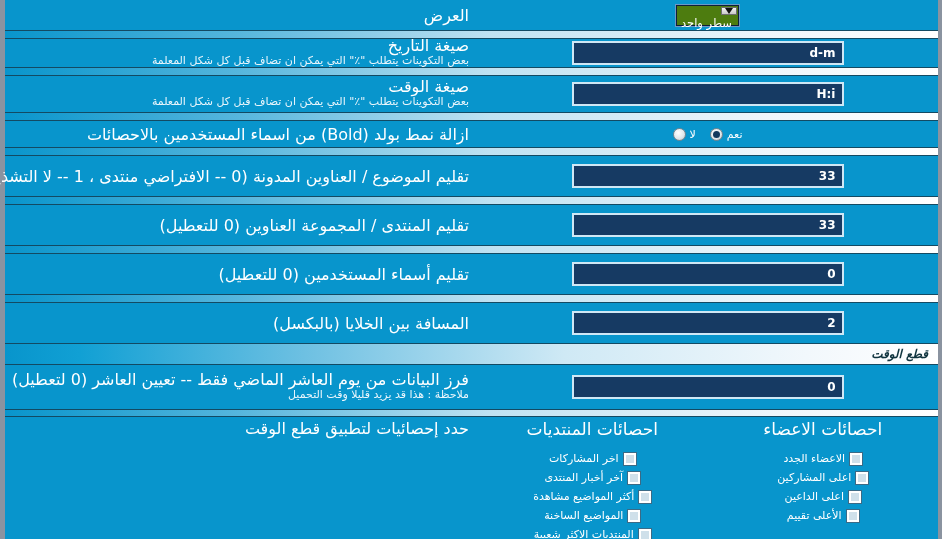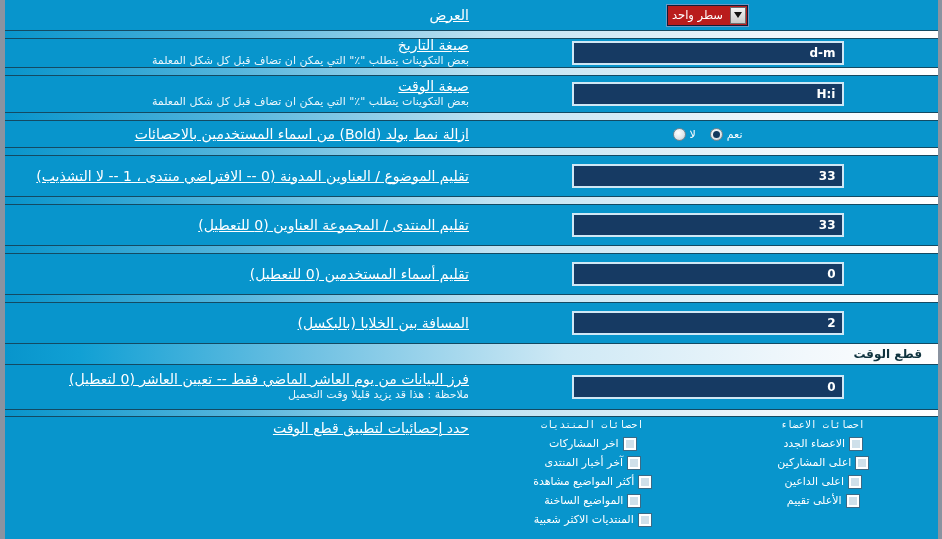--- a/index.html
+++ b/index.html
@@ -35,21 +35,22 @@
   }
   .section-bar {
     height: 22px;
     background: linear-gradient(to left, #ffffff 0%, #f2f8fc 14%, #cfe9f5 40%, #6dc0e2 68%, #11a0d4 92%, #0895cc 100%);
     border-top: 1px solid #134a63;
     border-bottom: 1px solid #134a63;
     box-sizing: border-box;
     display: flex;
     align-items: center;
     justify-content: flex-start;
-    padding-right: 16px;
+    padding-right: 10px;
+    font-style: italic;
   }
   .section-bar .title {
     font-size: 12px;
     font-weight: bold;
     color: #10343f;
     white-space: nowrap;
   }
 
   
   .row {
@@ -67,25 +68,24 @@
     box-sizing: border-box;
   }
   .row .control {
     flex: 1 1 auto;
     display: flex;
     align-items: center;
     justify-content: center;
     box-sizing: border-box;
   }
   .lbl {
-    font-size: 14px;
+    font-size: 16px;
     color: #ffffff;
     line-height: 15px;
     white-space: nowrap;
-    text-decoration: underline;
   }
   .desc {
     font-size: 11px;
     color: #eaf6fc;
     line-height: 15px;
     white-space: nowrap;
   }
 
   
   .txtbox {
@@ -103,24 +103,24 @@
   .txtbox .val {
     font-size: 12px;
     font-weight: bold;
     color: #ffffff;
     font-family: "DejaVu Sans", "Liberation Sans", sans-serif;
   }
 
   
   .selectbox {
     display: inline-flex;
-    flex-direction: row;
+    flex-direction: column;
     align-items: stretch;
     height: 19px;
-    background: #b91c1c;
+    background: #4d7c0f;
     border: 1px solid #0b1f3d;
     box-shadow: 0 0 0 1px #6d98c4;
     direction: rtl;
   }
   .selectbox .sel-text {
     display: flex; align-items: center;
     padding: 0 6px 0 4px;
     font-size: 11.5px;
     color: #ffffff;
     white-space: nowrap;
@@ -166,24 +166,23 @@
   .stats-row {
     display: flex;
     flex-direction: row;
     background: #0895cc;
     padding-top: 2px;
   }
   .stats-row .labels { width: 472px; flex: 0 0 auto; padding: 2px 8px 0 6px; text-align: right; box-sizing: border-box; }
   .stats-cols { flex: 1 1 auto; display: flex; flex-direction: row; }
   .stat-col { flex: 1 1 0; display: flex; flex-direction: column; align-items: center; }
   .stat-col .col-head {
-    font-size: 10px; color: #ffffff;
-    margin-bottom: 3px;
+    font-size: 17px; color: #ffffff;
+    margin-bottom: 10px;
     white-space: nowrap;
-    font-family: Liberation Mono, monospace;
   }
   .cb-item {
     display: flex; flex-direction: row; align-items: center;
     gap: 5px;
     height: 19px;
     direction: rtl;
   }
   .cb-item .cblbl { font-size: 11px; color: #ffffff; white-space: nowrap; }
   .checkbox {
     width: 12px; height: 12px;

